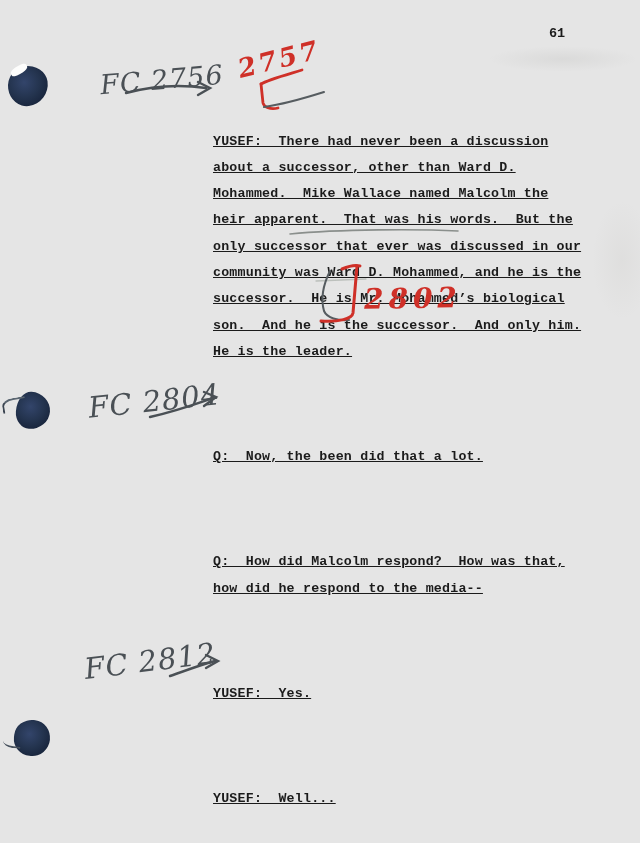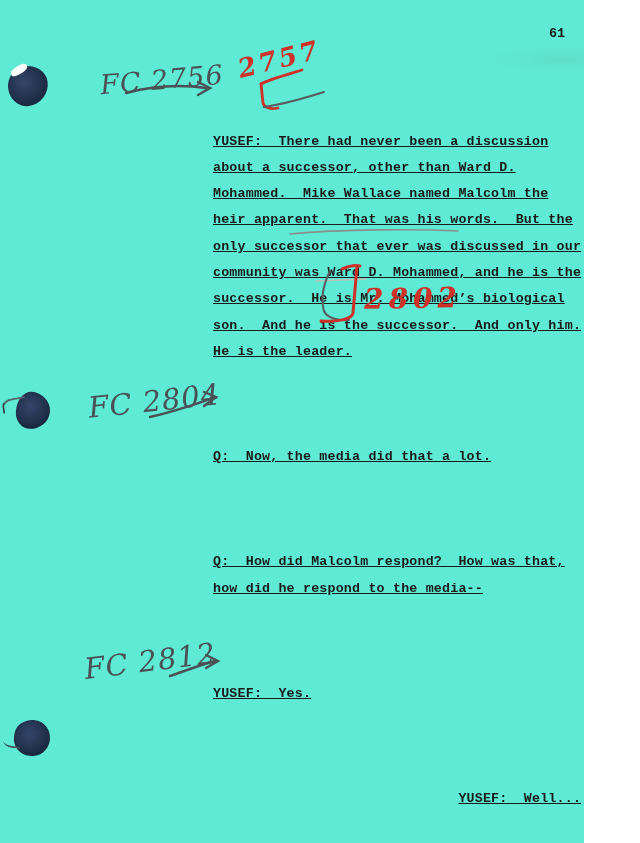--- a/index.html
+++ b/index.html
@@ -1,31 +1,31 @@
 <!DOCTYPE html>
 <html><head>
 <meta charset="utf-8">
 <style>
   html,body{margin:0;padding:0;background:#ffffff;}
   #page{
     position:relative;
-    width:584px;height:843px;
-    background:#5eead4;
+    width:640px;height:843px;
+    background:#e5e5e5;
     overflow:hidden;
     font-family:"Liberation Mono","DejaVu Sans Mono",monospace;
   }
   
   #transcript{
     position:absolute;left:213px;top:76px;
     font-family:"Liberation Mono","DejaVu Sans Mono",monospace;
     font-size:13.3px;font-weight:700;color:#1b1b1b;
     line-height:26.3px;white-space:pre;letter-spacing:0.2px;
   }
   .block{margin:0 0 26.3px 0;text-decoration:underline;}
-  .block:last-child{margin-bottom:0;text-align:right;}
+  .block:last-child{margin-bottom:0;}
   #page-number{
     position:absolute;left:549px;top:26px;
     font-size:13.5px;font-weight:700;color:#1b1b1b;
     font-family:"Liberation Mono","DejaVu Sans Mono",monospace;
   }
   
   .hand{
     position:absolute;
     font-family:"DejaVu Serif","Liberation Serif",serif;
     font-style:italic;
@@ -88,21 +88,21 @@
   <div id="transcript">
     <div class="block">YUSEF:  There had never been a discussion
 about a successor, other than Ward D.
 Mohammed.  Mike Wallace named Malcolm the
 heir apparent.  That was his words.  But the
 only successor that ever was discussed in our
 community was Ward D. Mohammed, and he is the
 successor.  He is Mr. Mohammed’s biological
 son.  And he is the successor.  And only him.
 He is the leader.</div>
-    <div class="block">Q:  Now, the media did that a lot.</div>
+    <div class="block">Q:  Now, the been did that a lot.</div>
     <div class="block">Q:  How did Malcolm respond?  How was that,
 how did he respond to the media--</div>
     <div class="block">YUSEF:  Yes.</div>
     <div class="block">YUSEF:  Well...</div>
     
     
   </div>
 
   <div class="hand" id="fc2756">FC 2756</div>
   <div class="hand hand-red" id="red2757">2757</div>

